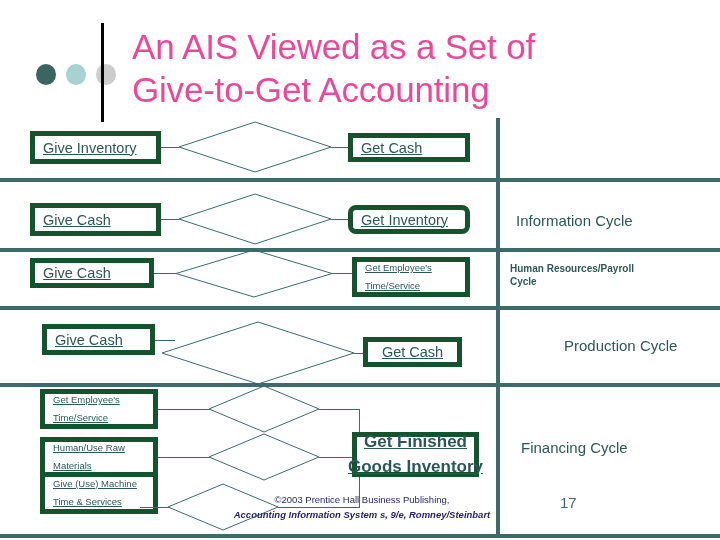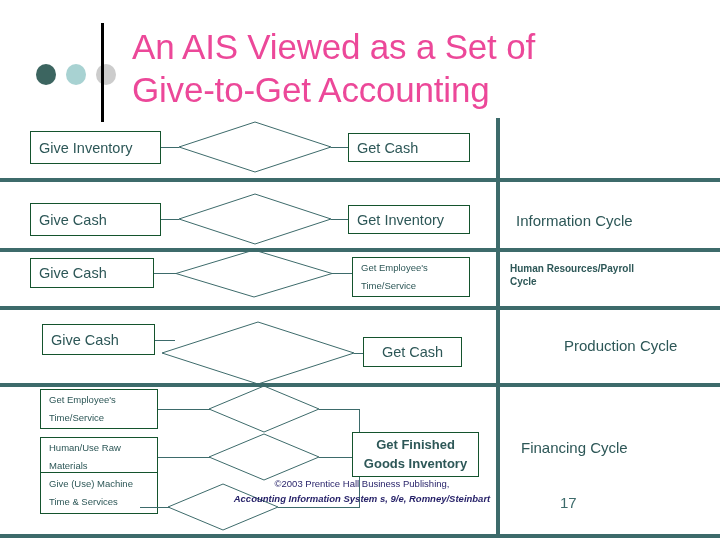--- a/index.html
+++ b/index.html
@@ -29,55 +29,56 @@
   }
   .title .line{display:block;white-space:nowrap;}
 
   
   .hline{position:absolute;background:#3d6b6b;height:4px;left:0;width:720px;}
   .vline{position:absolute;background:#3d6b6b;width:4px;left:496px;}
 
   
   .ebox{
     position:absolute;
-    border:1px solid #14532d;
+    border:5px solid #14532d;
     background:#ffffff;
     color:#2d5757;
     box-sizing:border-box;
     display:flex;
     flex-direction:column;
     justify-content:center;
+    text-decoration:underline;
   }
   .ebox .l{display:block;white-space:nowrap;}
   .ebox.pad{padding-left:8px;}
   .ebox.ctr{align-items:center;text-align:center;}
   .ebox.t14{font-size:14.5px;}
   .ebox.t11{font-size:9.5px;line-height:1.9;}
-  .ebox.t12b{font-size:13px;font-weight:bold;line-height:1.45;}
+  .ebox.t12b{font-size:17px;font-weight:bold;line-height:1.45;}
   .ebox.t10{font-size:9.5px;line-height:1.9;}
 
   .conn{position:absolute;background:#3d6b6b;}
   .conn.h{height:1px;}
   .conn.v{width:1px;}
 
   .diamond{position:absolute;}
   .diamond svg{display:block;overflow:visible;}
 
   
   .cyc{
     position:absolute;
     color:#2d5757;
     font-size:15px;
     line-height:1.35;
   }
   .cyc.b{font-weight:bold;font-size:10px;line-height:1.32;}
 
   
   .footer{
-    position:absolute;left:228px;top:477px;width:268px;height:30px;
+    position:absolute;left:228px;top:493px;width:268px;height:30px;
     overflow:hidden;
     color:#241f67;
     font-size:9.5px;
     line-height:1.55;
     text-align:center;
   }
   .footer .ln{display:block;white-space:nowrap;}
   .footer .it{font-style:italic;font-weight:bold;}
   .pagenum{
     position:absolute;left:560px;top:494px;
@@ -125,21 +126,21 @@
   <div class="ebox pad t14" style="left:30px;top:203px;width:131px;height:33px;">
     <span class="l">Give Cash</span>
   </div>
   <div class="conn h" style="left:161px;top:219px;width:18px;"></div>
   <div class="diamond" style="left:179px;top:194px;">
     <svg width="152" height="50" viewBox="0 0 152 50">
         <polygon points="76,0 152,25 76,50 0,25" fill="none" stroke="#3d6b6b" stroke-width="1"></polygon>
       </svg>
   </div>
   <div class="conn h" style="left:331px;top:219px;width:18px;"></div>
-  <div class="ebox pad t14" style="left:348px;top:205px;width:122px;height:29px;">
+  <div class="ebox pad t14" style="left:348px;top:205px;width:122px;height:29px;border-radius:8px;">
     <span class="l">Get Inventory</span>
   </div>
   <div class="cyc" style="left:516px;top:211px;">Information Cycle</div>
 
   <div class="ebox pad t14" style="left:30px;top:258px;width:124px;height:30px;">
     <span class="l">Give Cash</span>
   </div>
   <div class="conn h" style="left:154px;top:273px;width:22px;"></div>
   <div class="diamond" style="left:176px;top:250px;">
     <svg width="156" height="47" viewBox="0 0 156 47">

